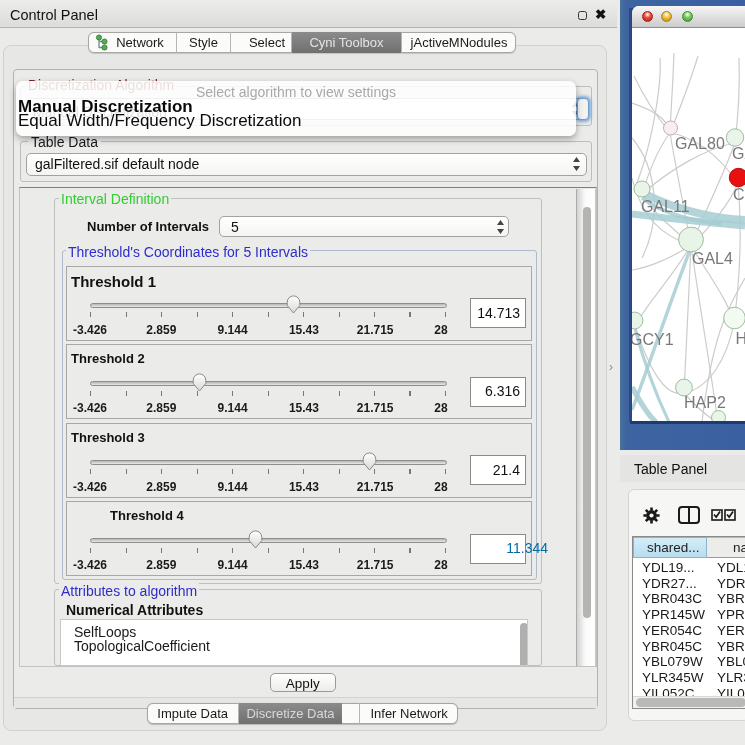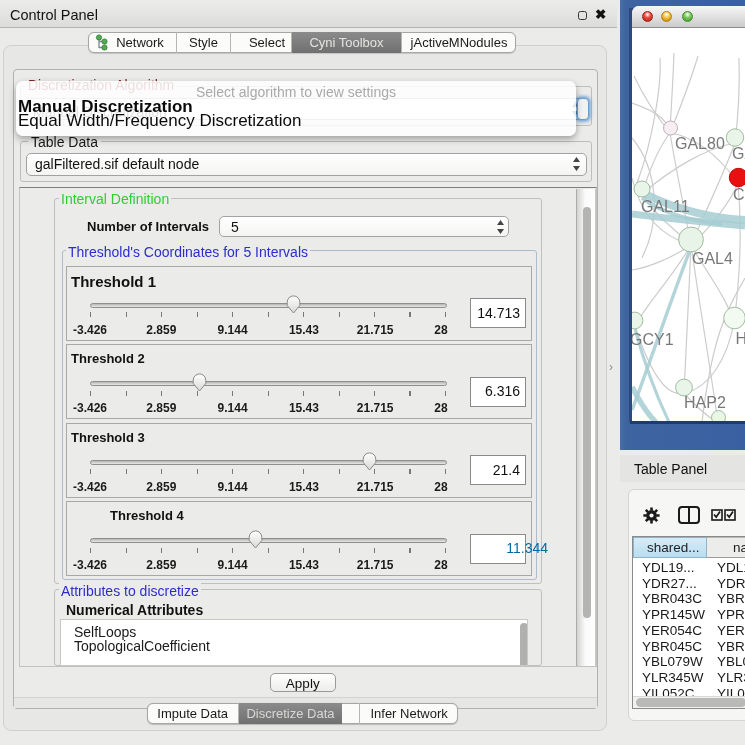--- a/index.html
+++ b/index.html
@@ -246,21 +246,21 @@
     <defs>
       <linearGradient id="g501" x1="0" y1="0" x2="0" y2="1">
         <stop offset="0" stop-color="#ffffff"></stop>
         <stop offset="1" stop-color="#d8d8d6"></stop>
       </linearGradient>
     </defs>
   </svg>
 <div class="abs" style="left:470px;top:533.8px;width:56px;height:30px;background:#fff;border:1px solid #8a8a88;"></div>
 <div class="abs" style="left:470px;top:540.3px;width:50px;text-align:right;font-size:14px;color:#0369a1;margin-left:28px;">11.344</div>
 <div class="abs" style="left:54px;top:589px;width:488px;height:77px;border:1px solid #bfbfbd;border-radius:3px;"></div>
-<div class="abs" style="left:59px;top:582.5px;font-size:14px;color:#2d2dcc;background:#ebebe9;padding:0 2px;">Attributes to discretize</div>
+<div class="abs" style="left:59px;top:582.5px;font-size:14px;color:#2d2dcc;background:#ebebe9;padding:0 2px;">Attributes to algorithm</div>
 <div class="abs" style="left:66px;top:601.5px;font-size:14px;font-weight:bold;color:#111;">Numerical Attributes</div>
 <div class="abs" style="left:60px;top:618.5px;width:468px;height:47px;background:#fff;border:1px solid #c8c8c6;overflow:hidden;">
 <div class="abs" style="left:13px;top:4px;font-size:14px;color:#1a1a1a;">SelfLoops</div>
 <div class="abs" style="left:13px;top:18px;font-size:14px;color:#1a1a1a;">TopologicalCoefficient</div>
 <div class="abs" style="left:459px;top:3px;width:8px;height:47px;background:#b0b0ae;border-radius:4px 4px 0 0;"></div>
 </div>
 <div class="abs" style="left:269.5px;top:672.5px;width:66.5px;height:19px;background:linear-gradient(#ffffff,#ededeb);border:1px solid #9a9a98;border-radius:5px;text-align:center;"><span style="font-size:13.5px;line-height:18px;color:#111;">Apply</span></div>
 <div class="abs" style="left:14px;top:697px;width:583px;height:11px;background:#e6e6e4;border-top:1px solid #d2d2d0;"></div>
 <div class="abs" style="left:147.4px;top:702.5px;width:311.0px;height:21.5px;background:#fbfbfa;border:1px solid #a6a6a4;border-radius:6px;box-shadow:0 0.5px 1px rgba(0,0,0,0.2);"></div>
 <div class="abs" style="left:147.4px;top:702.5px;width:90.6px;height:21.5px;text-align:center;font-size:13px;border-radius:6px 0 0 6px;"><span style="line-height:21.5px;">Impute Data</span></div>

